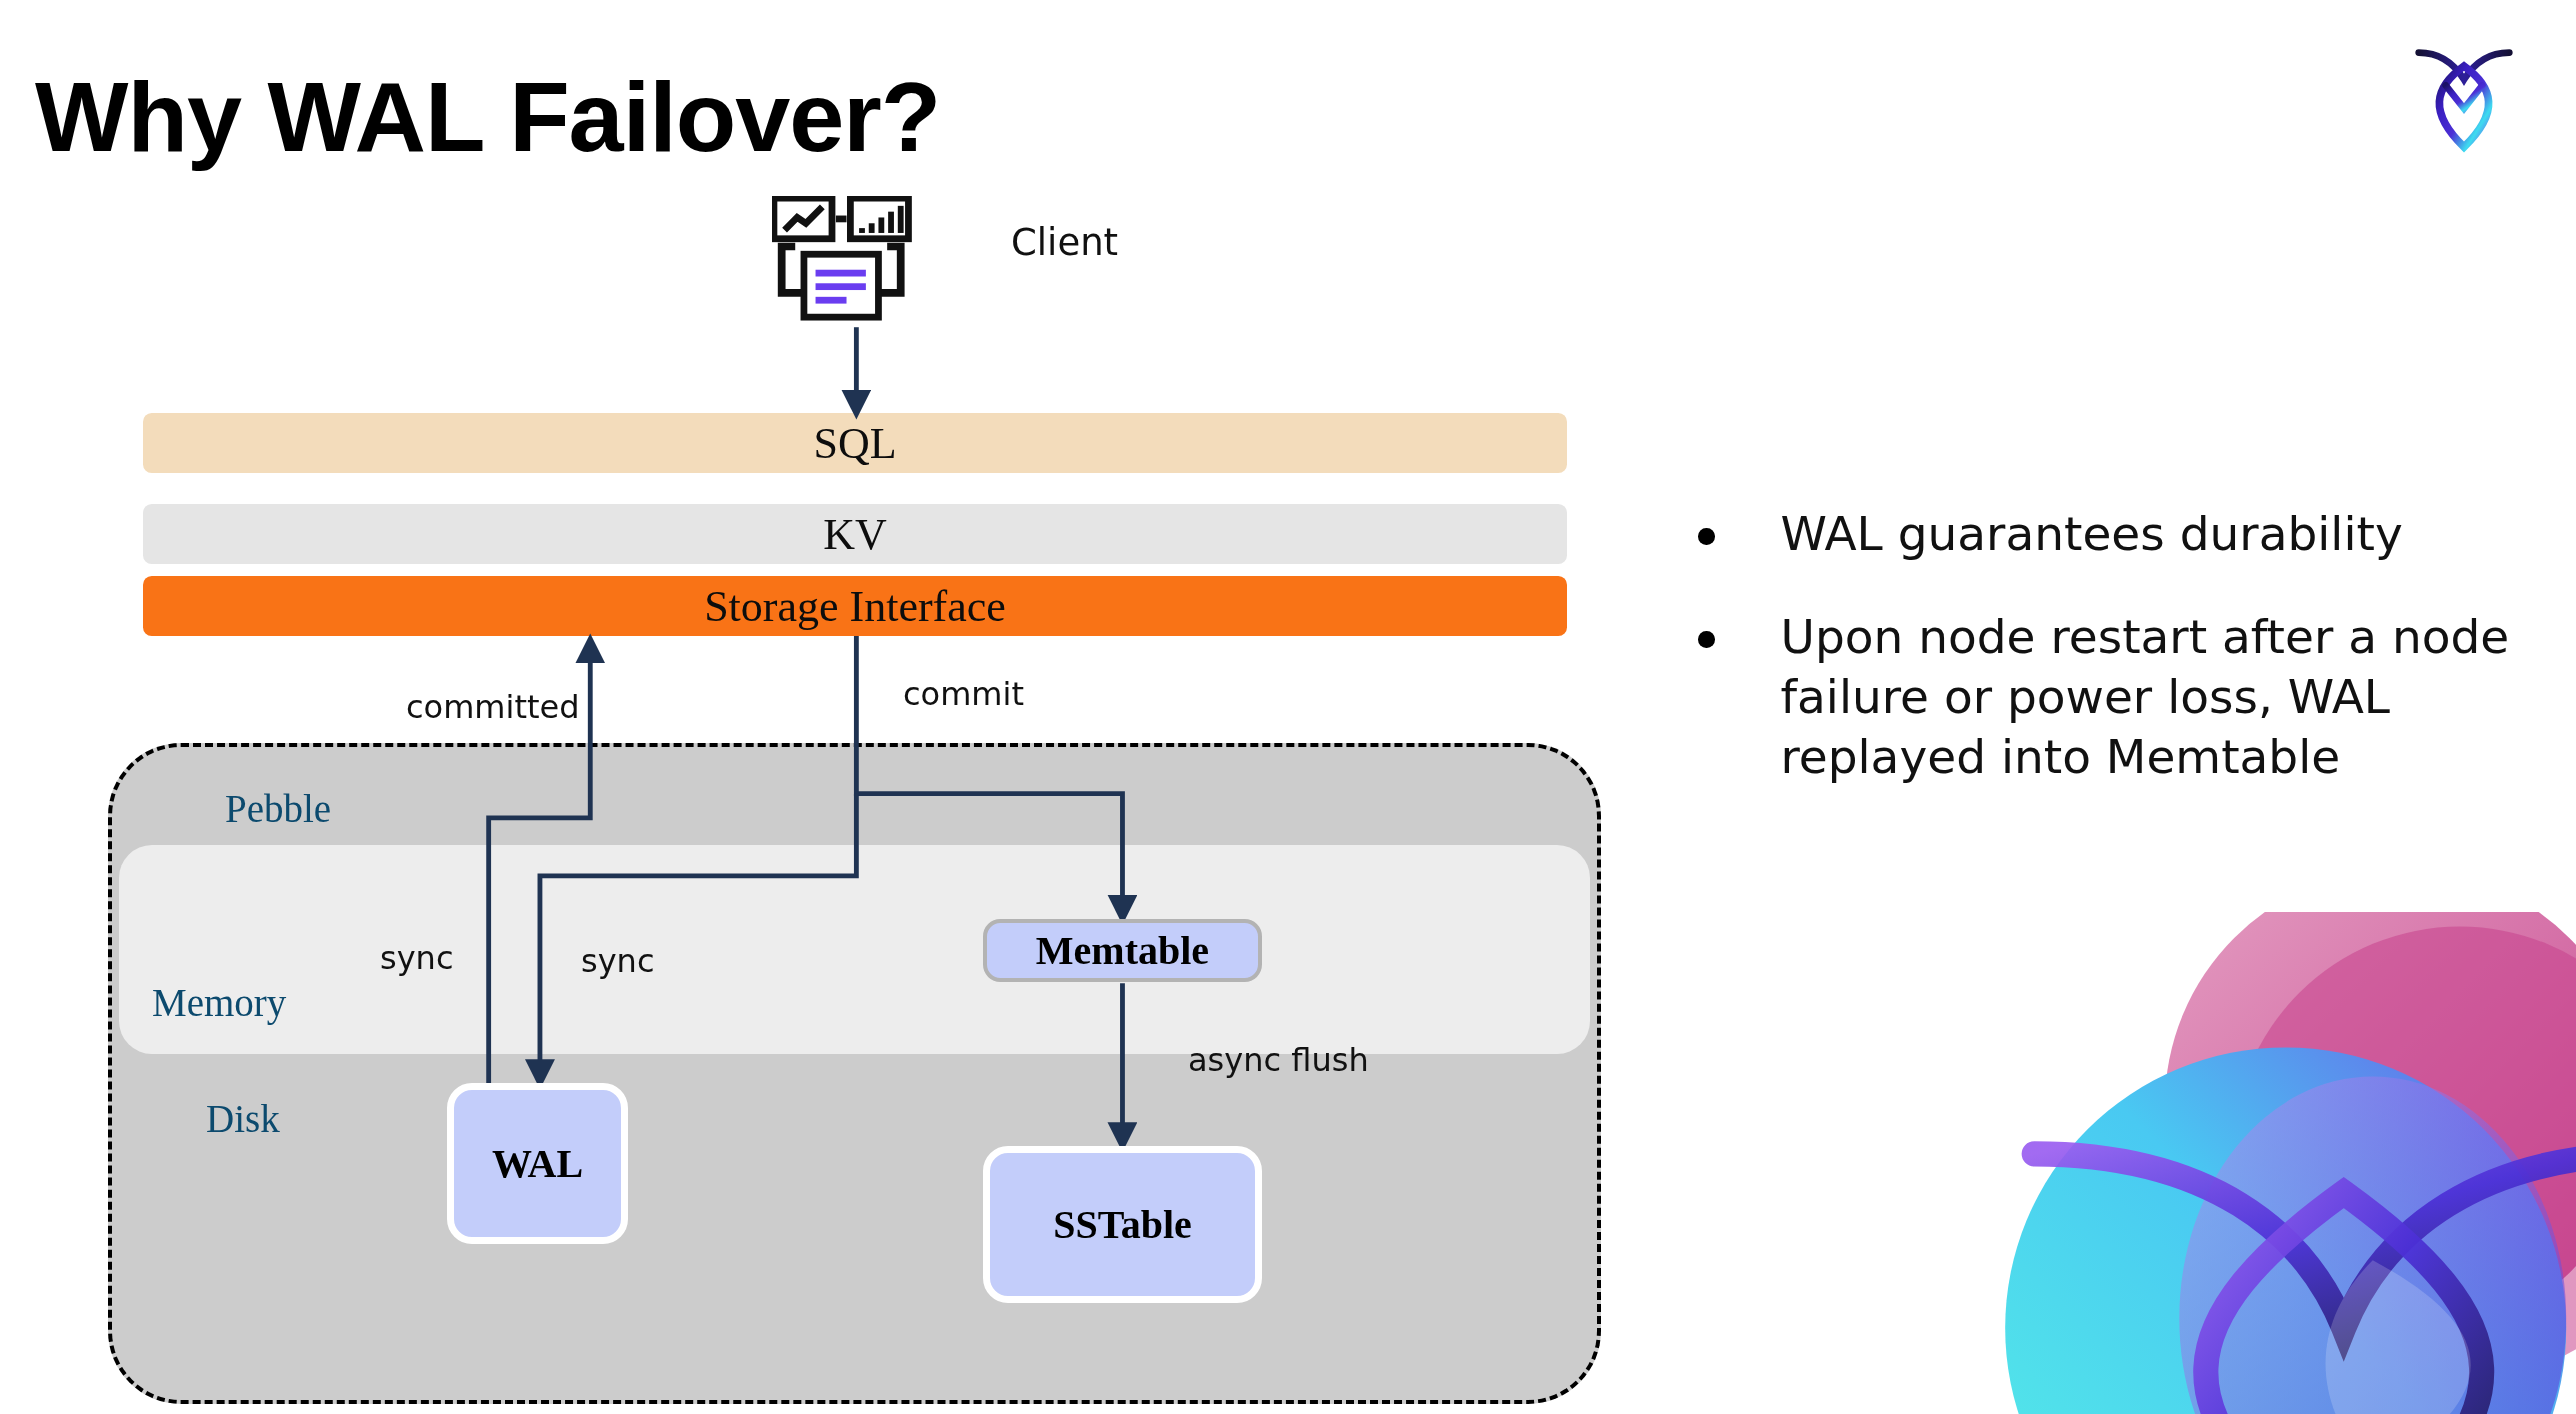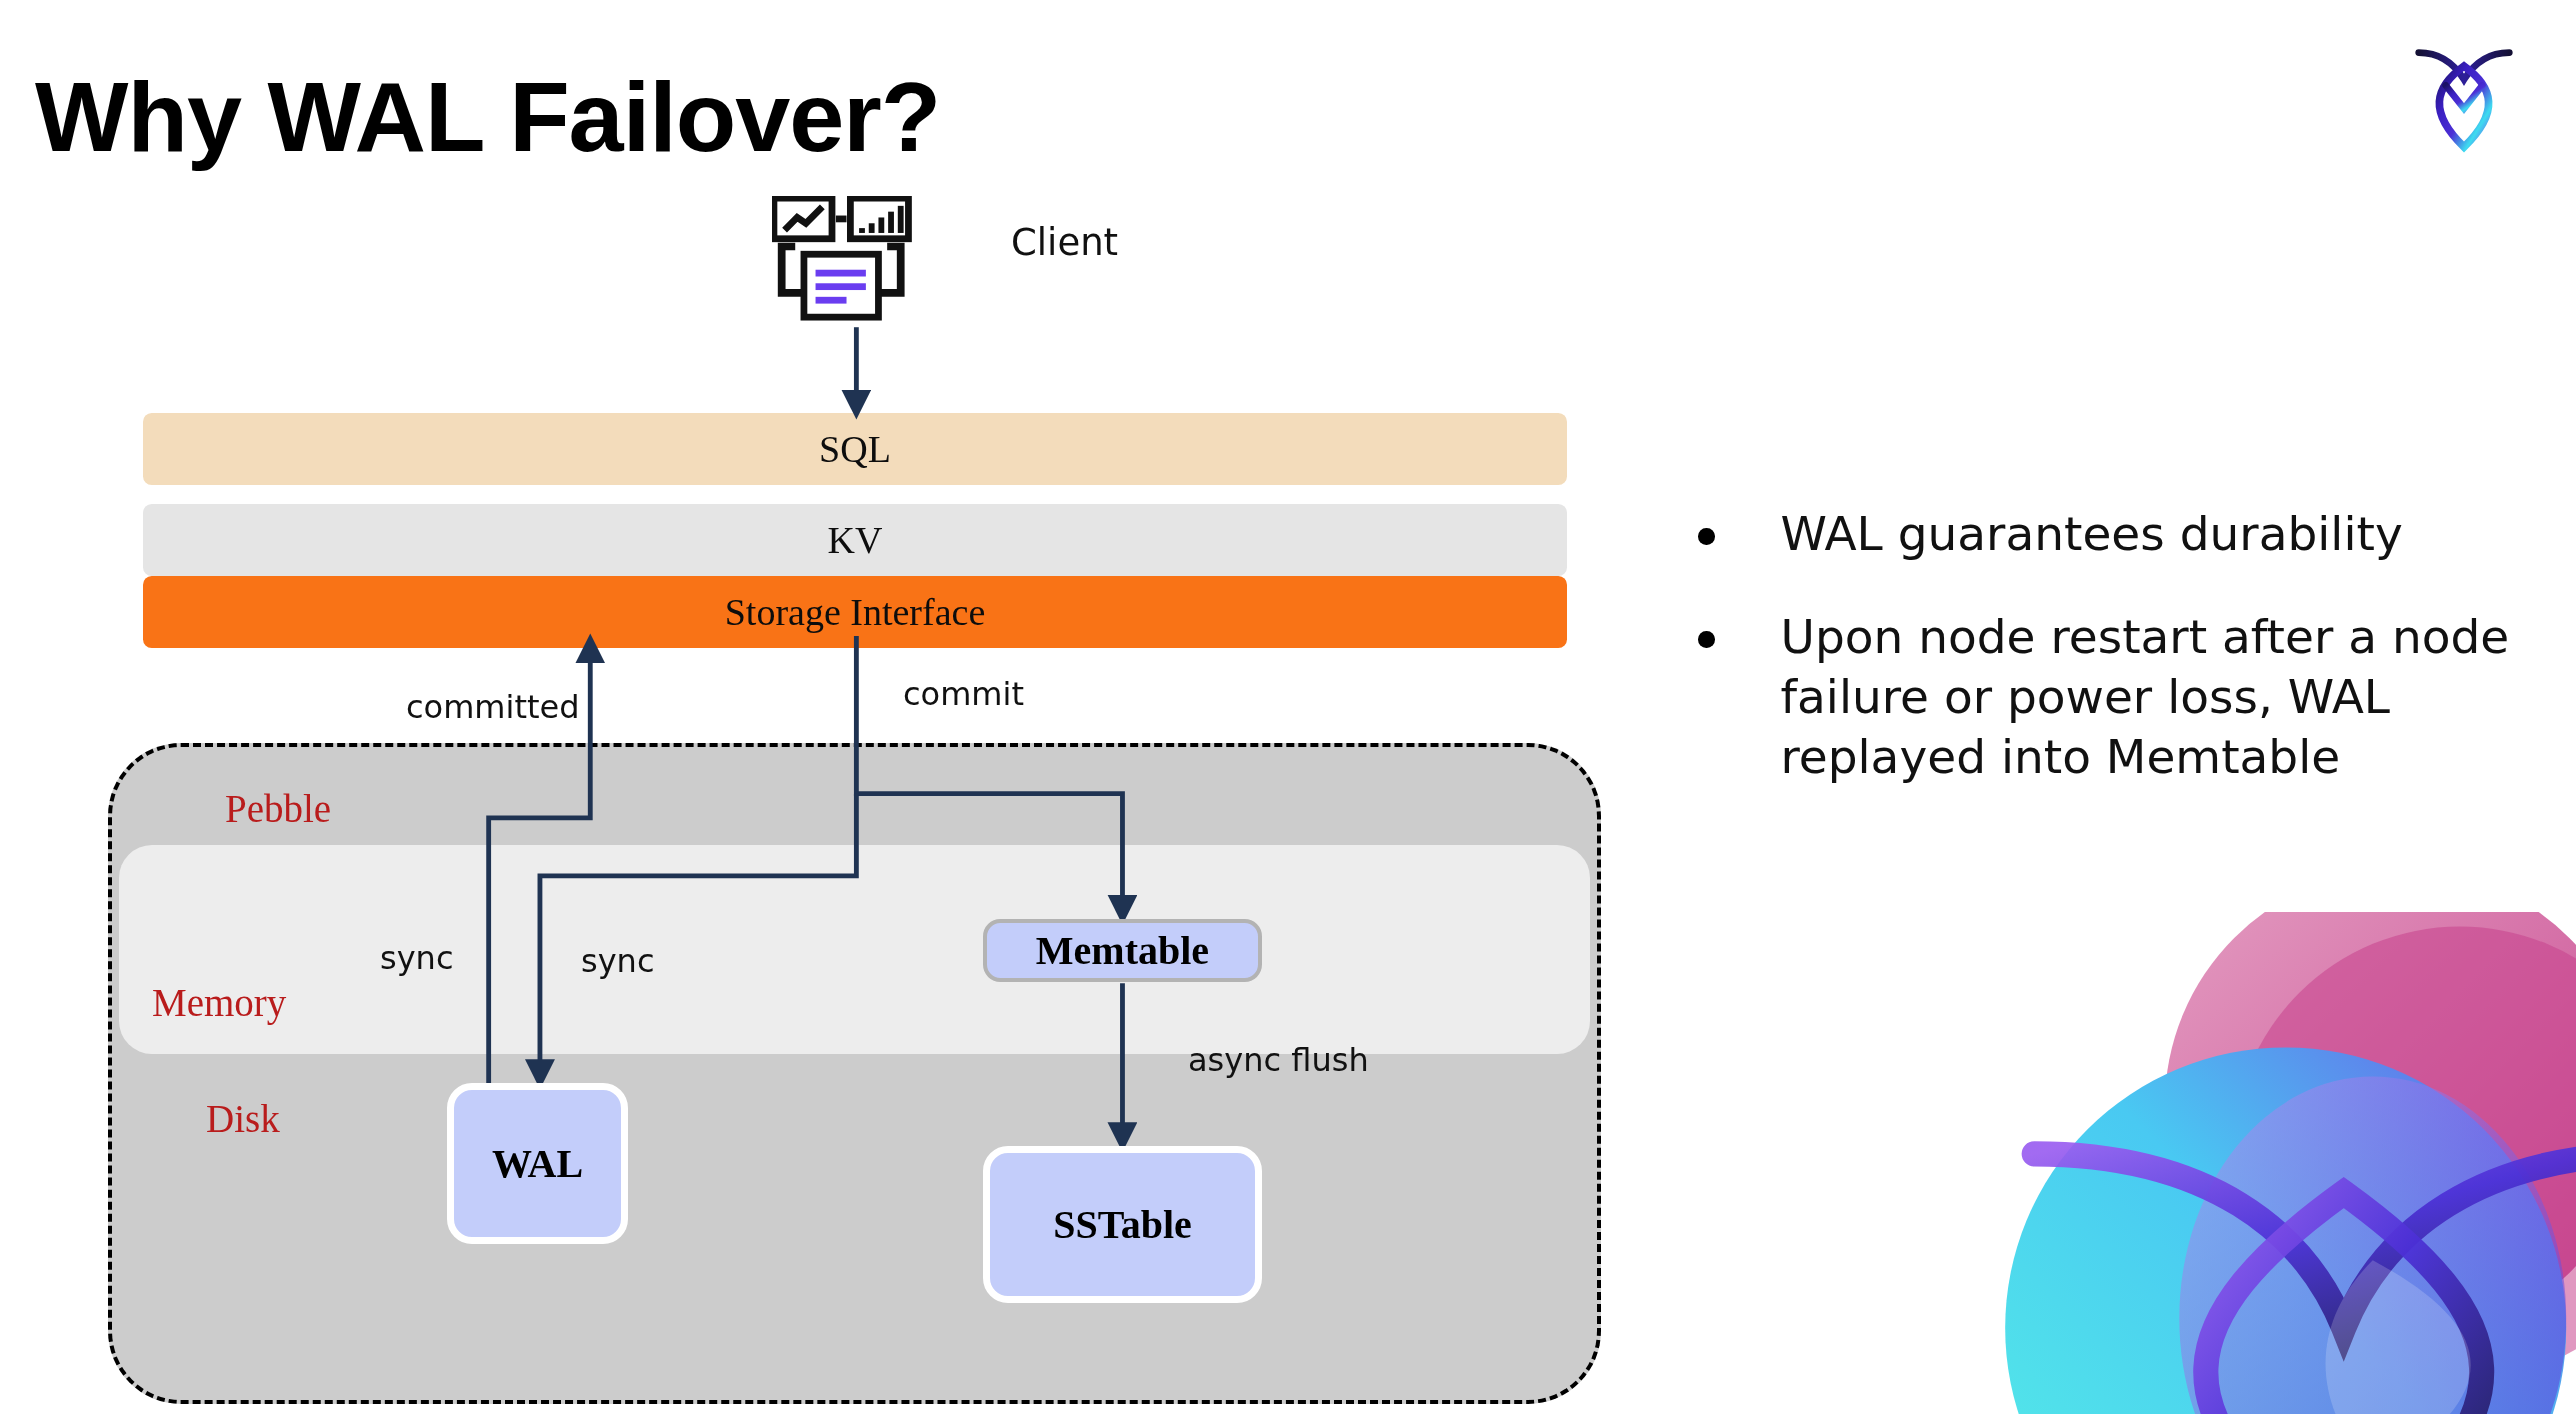--- a/index.html
+++ b/index.html
@@ -79,27 +79,27 @@
     color: #111111;
     font-family: "DejaVu Sans", sans-serif;
     white-space: nowrap;
   }
 
   
   .layer-bar {
     position: absolute;
     left: 143px;
     width: 1424px;
-    height: 72px;
+    height: 60px;
     border-radius: 8.7px;
     display: flex;
     align-items: center;
     justify-content: center;
     font-family: "Liberation Serif", serif;
-    font-size: 38px;
+    font-size: 44px;
     color: #0d0d0d;
     box-sizing: border-box;
   }
   #bar-sql { top: 413px; background: #f3dcbb; }
   #bar-kv  { top: 504px; background: #e5e5e5; }
   #bar-si  { top: 576px; background: #f97316; }
 
   
   #pebble-box {
     position: absolute;
@@ -119,21 +119,21 @@
     width: 1471px;
     height: 209px;
     background: #ededed;
     border-radius: 33px;
     box-sizing: border-box;
   }
   .zone-label {
     position: absolute;
     font-family: "Liberation Serif", serif;
     font-size: 39px;
-    color: #b91c1c;
+    color: #0c4a6e;
     white-space: nowrap;
   }
   #label-pebble { left: 225px; top: 786px; }
   #label-memory { left: 152px; top: 980px; }
   #label-disk   { left: 206px; top: 1096px; }
 
   
   .entity-box {
     position: absolute;
     border-radius: 21px;

